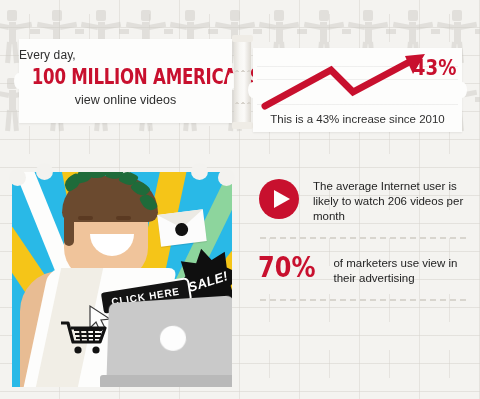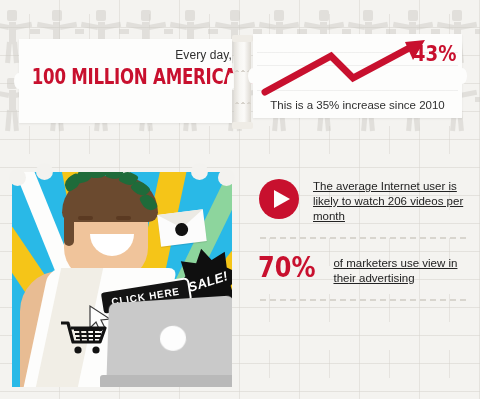--- a/index.html
+++ b/index.html
@@ -40,21 +40,21 @@
 
   
   .card{position:absolute;background:#fdfdfc;box-shadow:0 1px 2px rgba(0,0,0,.07);}
   .card:before,.card:after{content:"";position:absolute;}
 
   #card-daily{left:19px;top:39px;width:213px;height:84px;}
   #card-daily:before{ 
     left:-5px;top:34px;width:10px;height:16px;background:#fdfdfc;border-radius:50%;}
   #card-daily:after{right:-5px;top:34px;width:10px;height:16px;background:#fdfdfc;border-radius:50%;}
 
-  .c-line1{text-align:right;font-size:12px;color:#2f2f2f;margin-top:9px;letter-spacing:.1px;}
+  .c-line1{text-align:left;font-size:12px;color:#2f2f2f;margin-top:9px;letter-spacing:.1px;}
   .c-big{
     text-align:center;color:#c8102e;font-weight:bold;font-size:21px;
     font-family:"Liberation Sans Narrow","DejaVu Sans Condensed","Liberation Sans",sans-serif;
     transform:scaleX(.88);transform-origin:center;letter-spacing:-.3px;margin-top:3px;white-space:nowrap;
   }
   .c-line3{text-align:center;font-size:12.5px;color:#2f2f2f;margin-top:4px;}
 
   
   #ribbon{position:absolute;left:234px;top:36px;width:17px;height:92px;
     background:linear-gradient(to right,#e3e0da,#f7f6f3 35%,#fbfaf8 60%,#ddd9d2);
@@ -62,21 +62,21 @@
   #ribbon .cap{position:absolute;left:-2px;width:21px;height:7px;background:#efece6;border-radius:2px;}
   #ribbon .cap.t{top:-1px;}
   #ribbon .cap.b{bottom:-1px;}
   #ribbon .zig{position:absolute;left:0;width:17px;height:6px;
     background:
       linear-gradient(45deg,#d7d3cc 25%,transparent 25%) -3px 0/6px 6px,
       linear-gradient(-45deg,#d7d3cc 25%,transparent 25%) -3px 0/6px 6px;}
   #ribbon .zig.z1{top:30px;}
   #ribbon .zig.z2{top:62px;}
 
-  #card-chart{left:253px;top:34px;width:209px;height:84px;}
+  #card-chart{left:253px;top:48px;width:209px;height:84px;}
   #card-chart:before{left:-5px;top:34px;width:10px;height:16px;background:#fdfdfc;border-radius:50%;}
   #card-chart:after{right:-5px;top:34px;width:10px;height:16px;background:#fdfdfc;border-radius:50%;}
   .chart-grid{position:absolute;left:4px;right:4px;top:6px;height:52px;
     background:repeating-linear-gradient(to bottom,rgba(0,0,0,0) 0 12px,rgba(0,0,0,.055) 12px 12.8px);}
   .chart-svg{position:absolute;left:0;top:0;}
   .pct{position:absolute;right:6px;top:7px;color:#c8102e;font-weight:bold;font-size:22px;
     font-family:"Liberation Sans Narrow","DejaVu Sans Condensed","Liberation Sans",sans-serif;
     transform:scaleX(.92);transform-origin:right top;}
   .chart-cap{position:absolute;left:0;right:0;bottom:7px;text-align:center;font-size:11.5px;color:#2f2f2f;}
 
@@ -123,21 +123,21 @@
   .clicktag{position:absolute;left:88px;top:112px;padding:5px 9px;background:#141414;color:#fff;
     font-size:10px;font-weight:bold;letter-spacing:.8px;border-radius:5px;
     transform:rotate(-9deg);border:2px solid #fdfdfc;}
   .cursor{position:absolute;left:76px;top:132px;}
   .cart{position:absolute;left:48px;top:148px;}
 
   
   #stats{position:absolute;left:258px;top:178px;width:208px;}
   .stat{display:flex;align-items:flex-start;gap:13px;}
   .stat-icon{flex:0 0 auto;display:flex;align-items:center;justify-content:center;}
-  .stat-text{font-size:11.5px;line-height:15px;color:#232323;padding-top:1px;text-decoration:underline;}
+  .stat-text{font-size:11.5px;line-height:15px;color:#232323;padding-top:1px;}
   .dashed{height:0;border-top:2px dashed #d8d5ce;margin:13px 0 13px 2px;}
   .pct70{color:#c8102e;font-weight:bold;font-size:29px;line-height:30px;
     font-family:"Liberation Sans Narrow","DejaVu Sans Condensed","Liberation Sans",sans-serif;
     transform:scaleX(.92);transform-origin:left center;white-space:nowrap;}
 </style>
 </head>
 <body>
 
 <div id="stage">
 
@@ -370,37 +370,38 @@
         <i class="p-legR"></i>
       </span>
     <span class="person">
         <i class="p-handL"></i>
       </span>
   </div>
 
   <div class="card" id="card-daily">
     <div class="c-line1">Every day,</div>
     <div class="c-big">100 MILLION AMERICANS</div>
+    <div class="c-line3">view online videos</div>
   </div>
 
   <div id="ribbon">
     <span class="cap t"></span>
     <span class="zig z1"></span>
     <span class="zig z2"></span>
     <span class="cap b"></span>
   </div>
 
   <div class="card" id="card-chart">
     <div class="chart-grid"></div>
     <svg class="chart-svg" width="209" height="70" viewBox="0 0 209 70">
       <polyline points="12,58 78,22 100,44 160,12" fill="none" stroke="#c8102e" stroke-width="7" stroke-linecap="round" stroke-linejoin="miter"></polyline>
       <polygon points="172,6 152,8 160,26" fill="#c8102e"></polygon>
     </svg>
     <div class="pct">43%</div>
-    <div class="chart-cap">This is a 35% increase since 2010</div>
+    <div class="chart-cap">This is a 43% increase since 2010</div>
   </div>
 
   <div id="illo">
     <div class="illo-clip">
       <div class="illo-bg"></div>
 
       <span class="ray" style="background:#f5c518;transform:translateX(-50%) rotate(-34deg);"></span>
       <span class="ray" style="background:#fdfdfc;transform:translateX(-50%) rotate(-22deg);width:18px;"></span>
       <span class="ray" style="background:#f5c518;transform:translateX(-50%) rotate(-11deg);"></span>
       <span class="ray" style="background:#fdfdfc;transform:translateX(-50%) rotate(0deg);width:16px;"></span>

